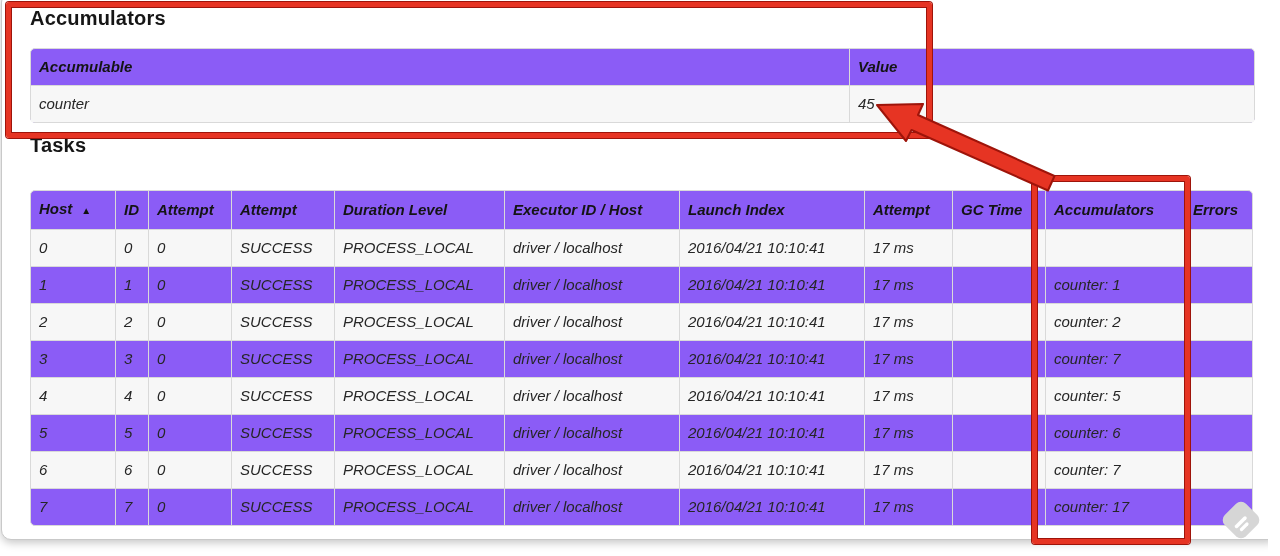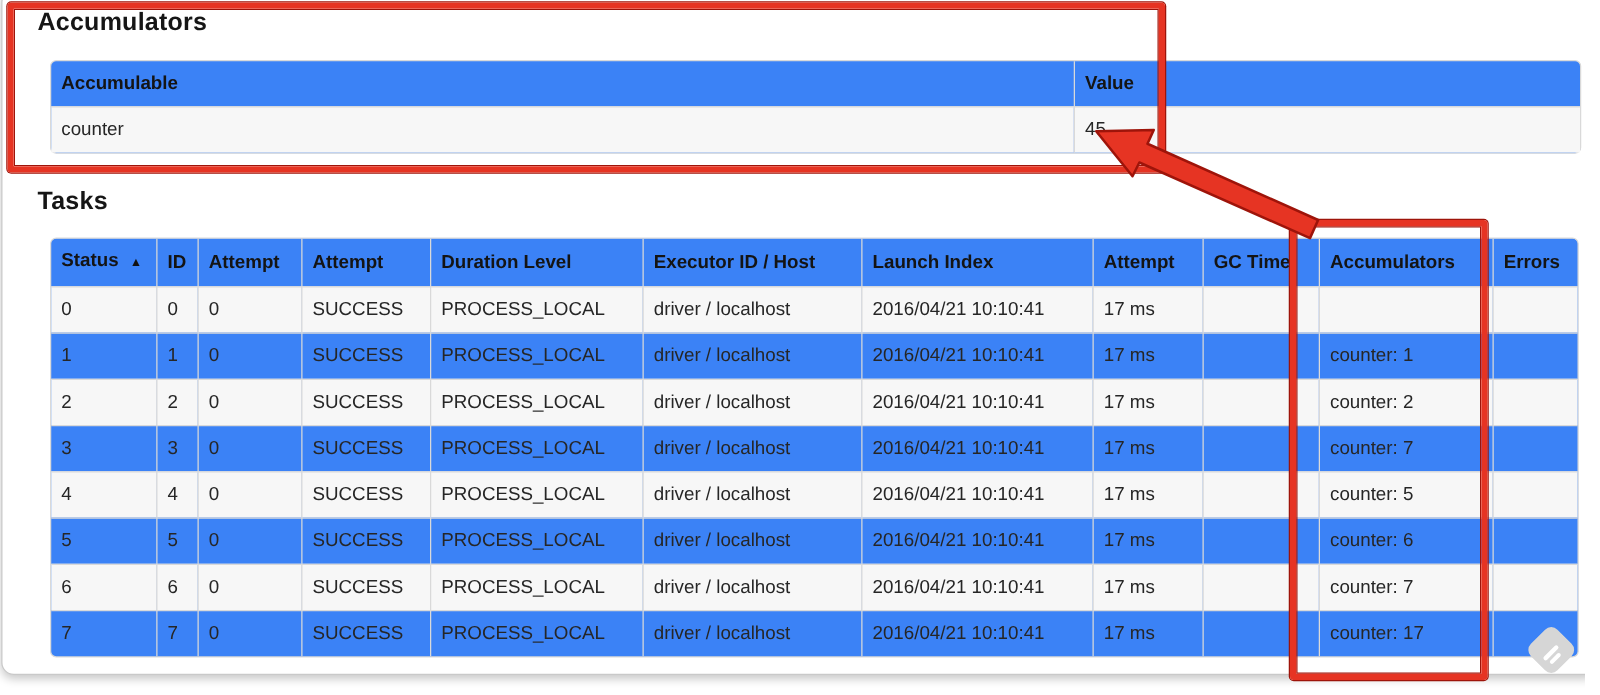--- a/index.html
+++ b/index.html
@@ -29,31 +29,31 @@
     box-shadow: 0 3px 8px rgba(0,0,0,0.22);
     z-index: 1;
   }
 
   .heading {
     position: absolute; left: 30px; z-index: 2;
     font-size: 20px; font-weight: bold; color: #161616;
     letter-spacing: 0.2px;
   }
   #acc-heading   { top: 7px; }
-  #tasks-heading { top: 150px; }
+  #tasks-heading { top: 134px; }
 
   table {
-    position: absolute; left: 40px; z-index: 2;
+    position: absolute; left: 30px; z-index: 2;
     width: 1223px;
     border-collapse: separate; border-spacing: 0;
     table-layout: fixed;
-    background: #3b82f6;
+    background: #8b5cf6;
     border: 1px solid var(--tbl-border);
     border-radius: 5px;
-    font-size: 15px; line-height: 22px; color: var(--text);
+    font-size: 15px; line-height: 22px; color: var(--text); font-style: italic;
   }
   #acc-table   { top: 48px; }
   #tasks-table { top: 190px; }
   th, td {
     padding: 7px 4px 7px 8px;
     text-align: left; vertical-align: middle;
     overflow: hidden; white-space: nowrap;
   }
   th { font-weight: bold; color: var(--text-strong); }
   th + th, td + td { border-left: 1px solid var(--tbl-border); }
@@ -121,21 +121,21 @@
         <col style="width:175px">
       <col style="width:185px">
         <col style="width:88px">
         <col style="width:93px">
       <col style="width:139px">
         <col style="width:68px">
     </colgroup>
     <thead>
       <tr>
         <th>
-          <span>Status</span><span class="sort-icon">▲</span>
+          <span>Host</span><span class="sort-icon">▲</span>
         </th>
         <th>ID</th>
         <th>Attempt</th>
         <th>Attempt</th>
         <th>Duration Level</th>
         <th>Executor ID / Host</th>
         <th>Launch Index</th>
         <th>Attempt</th>
         <th>GC Time</th>
         <th>Accumulators</th>

